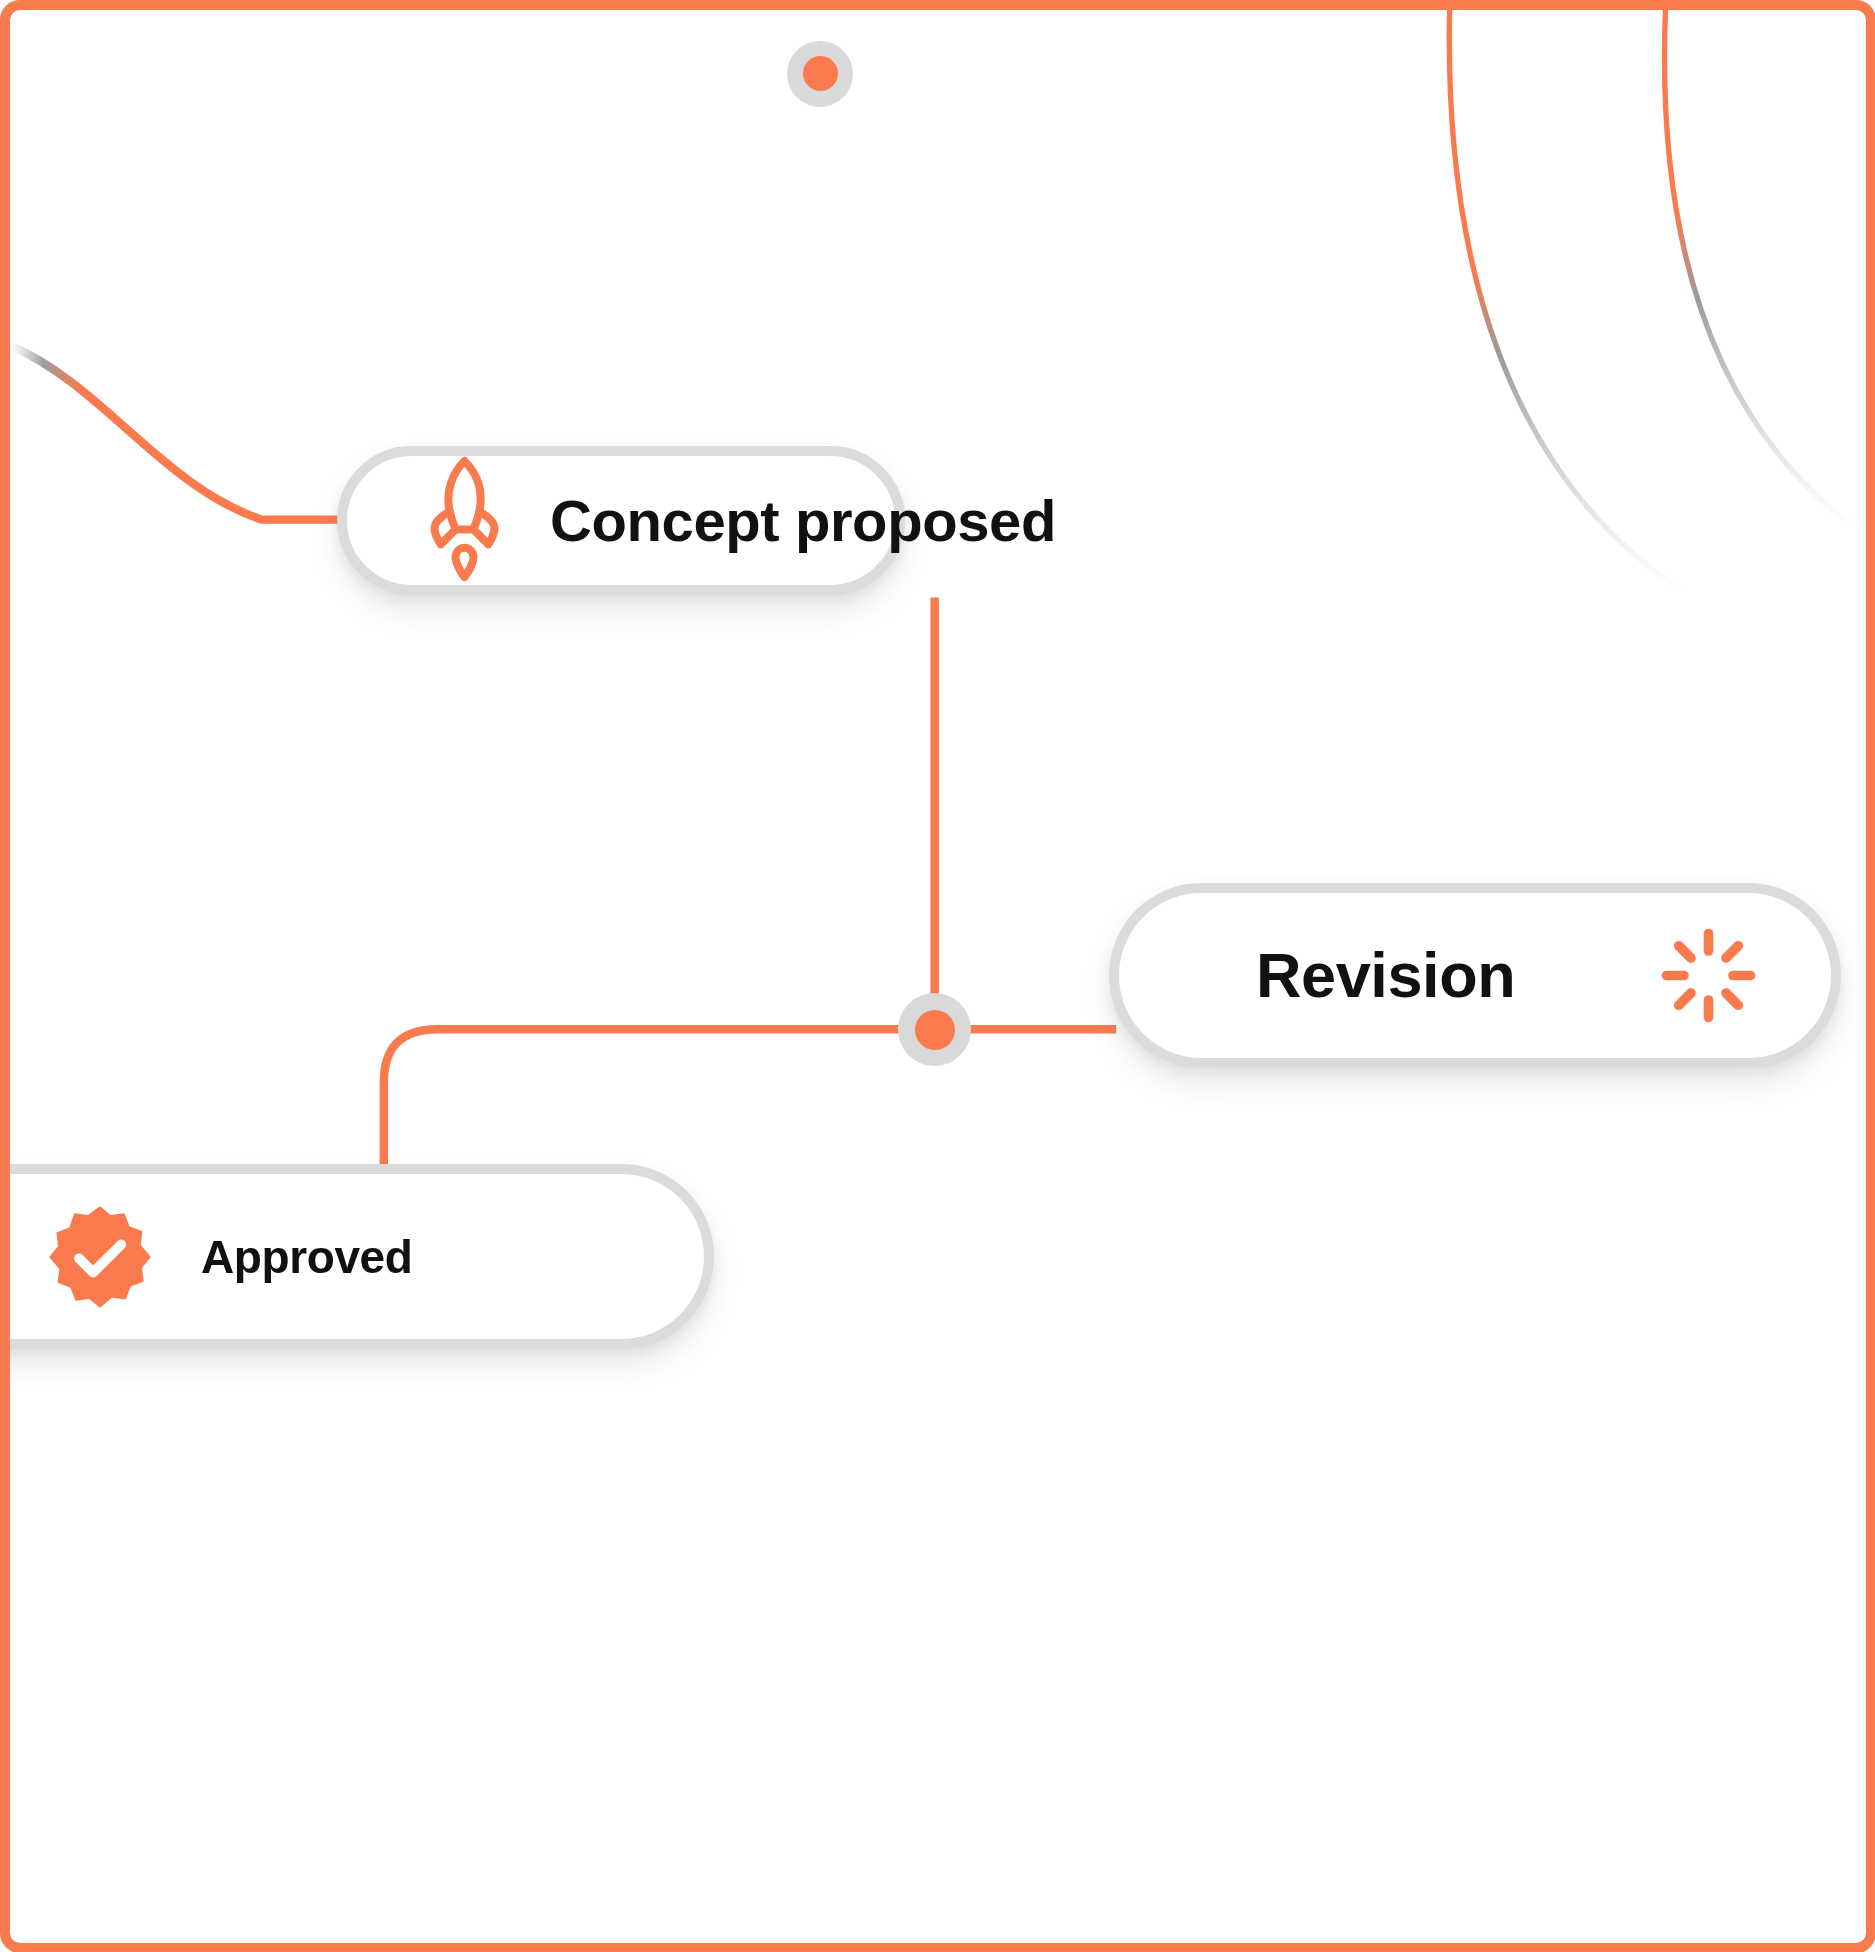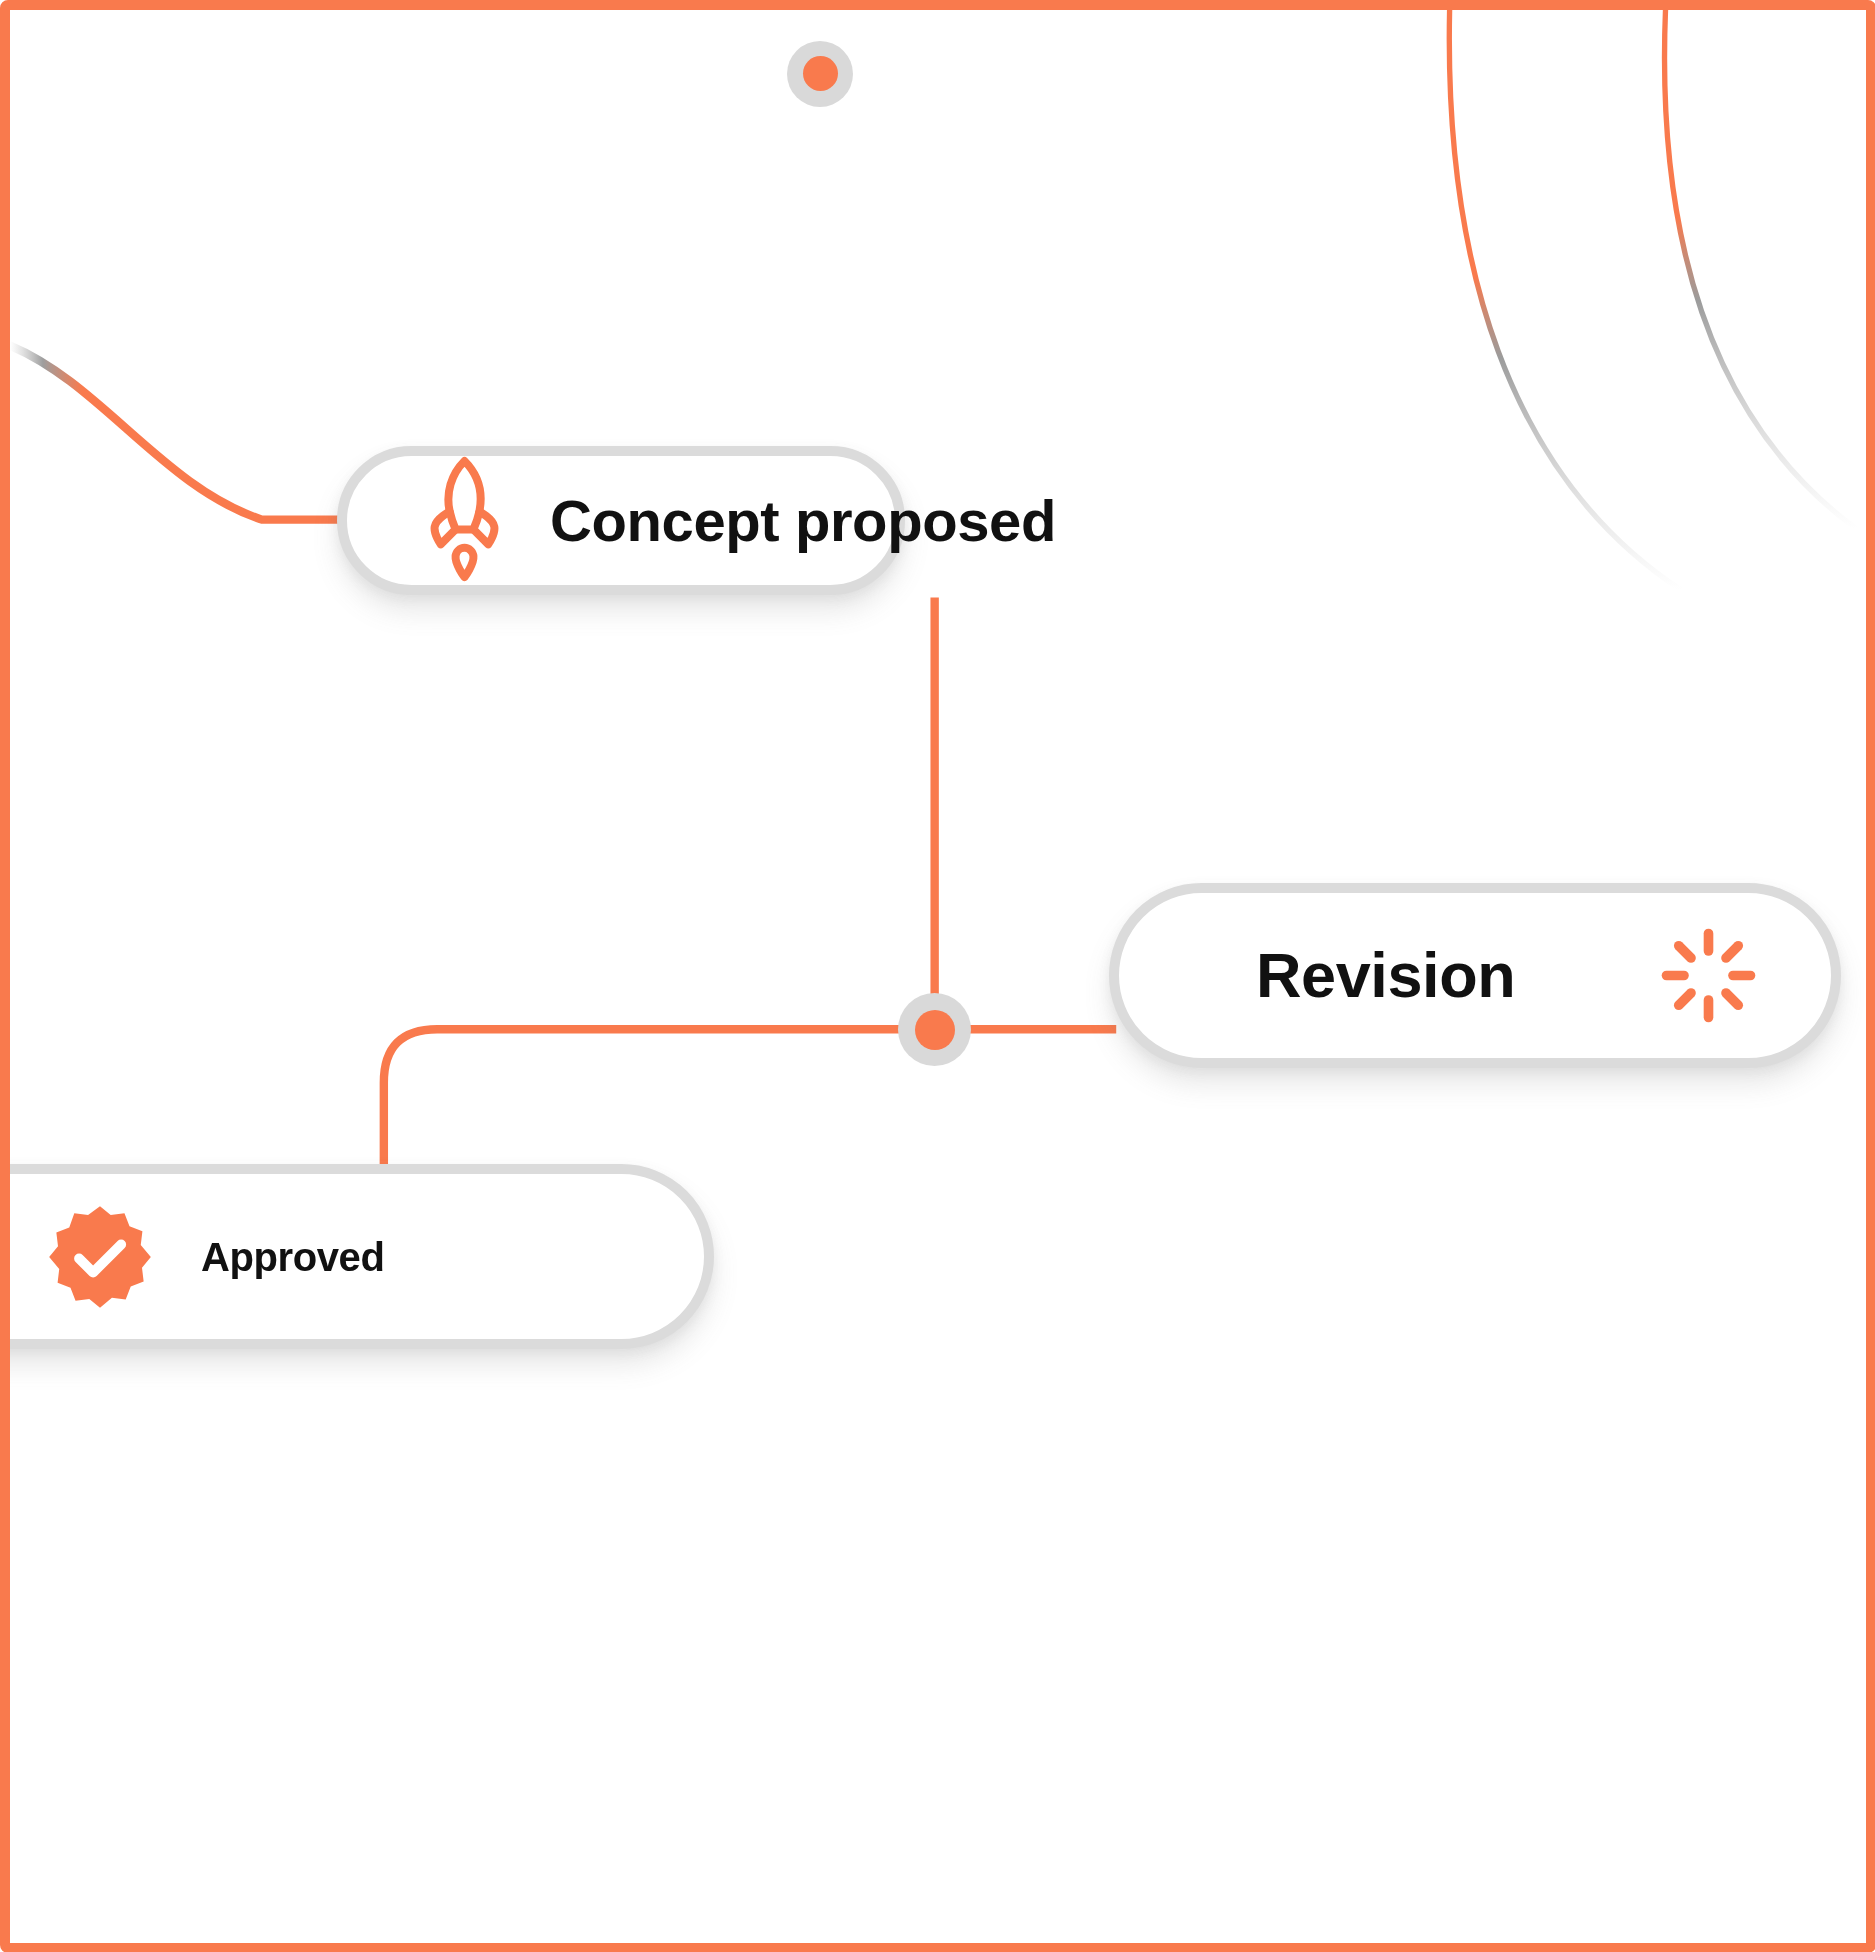--- a/index.html
+++ b/index.html
@@ -12,21 +12,21 @@
   }
 
   
   .frame {
     position: relative;
     width: 1876px;
     height: 1953px;
     box-sizing: border-box;
     background: #ffffff;
     border: 10.7px solid #F97A4D;
-    border-radius: 8px;
+    border-radius: 20px;
     overflow: hidden;
   }
 
   .canvas {
     position: absolute;
     inset: 0;
     overflow: hidden;
   }
 
   .wires {
@@ -84,21 +84,21 @@
 
   
   #node-approved {
     left: -122px;
     top: 1154px;
     width: 826px;
     height: 185px;
     padding: 0 46px 0 145px;
     gap: 44px;
   }
-  #node-approved .label { font-size: 40px; }
+  #node-approved .label { font-size: 46px; }
 
   .icon {
     flex: 0 0 auto;
     display: block;
   }
   .icon svg { display: block; }
 
   
   .junction {
     position: absolute;

